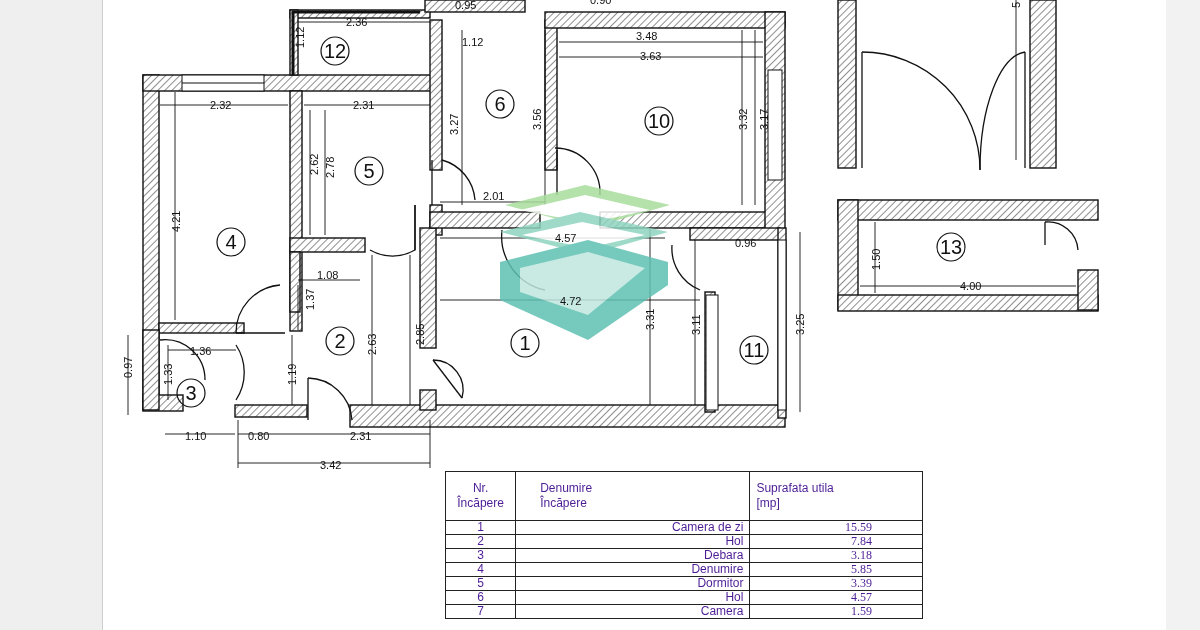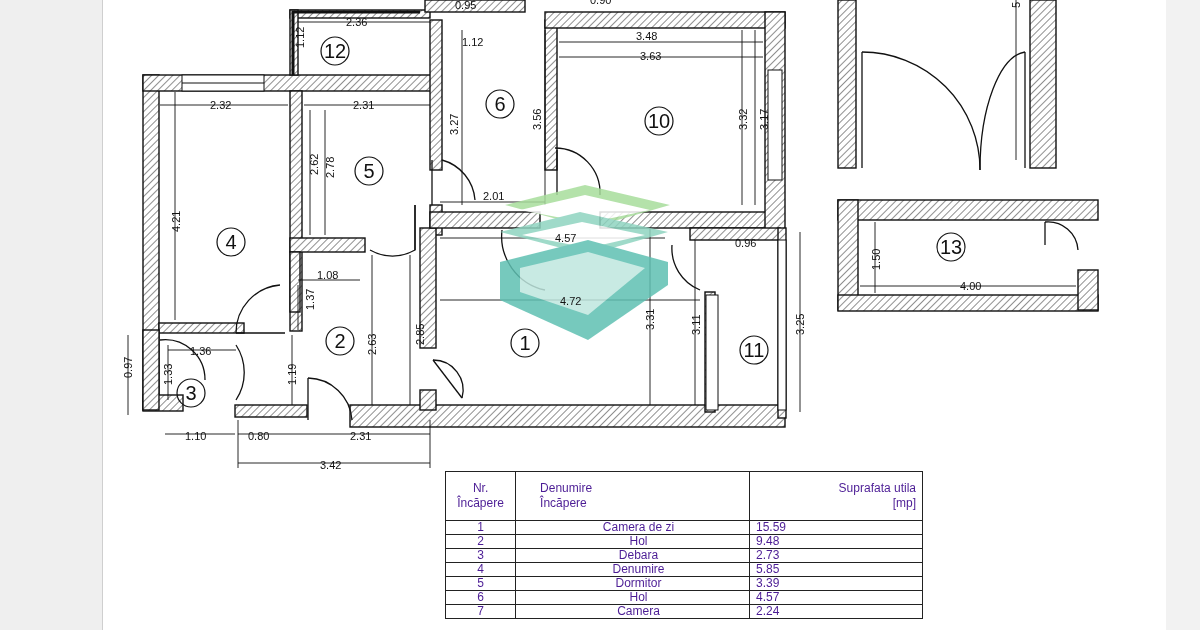--- a/index.html
+++ b/index.html
@@ -22,24 +22,24 @@
   .legend-table {
     position:absolute; left:445px; top:471px; width:478px;
     border-collapse:collapse; font-size:12px; color:#4c1d95;
   }
   .legend-table td, .legend-table th {
     border:1px solid #222; padding:0 6px; font-weight:normal;
   }
   .legend-table thead th { height:48px; vertical-align:middle; line-height:15px; }
   .legend-table tbody td { height:13px; line-height:13px; font-size:12px; }
   .c1 { width:60px; text-align:center; }
-  .c2 { width:245px; text-align:center; }
-  .c3 { width:140px; text-align:right; }
+  .c2 { width:245px; text-align:right; }
+  .c3 { width:140px; text-align:left; }
   .legend-table tbody td.c2 { padding-left:18px; }
-  .legend-table tbody td.c3 { text-align:left; padding-right:50px; }
+  .legend-table tbody td.c3 { text-align:right; padding-right:50px;font-family:Liberation Serif, serif; }
   .legend-table thead th.c2 { text-align:left; padding-left:24px; }
 </style>
 </head>
 <body>
 
 <div class="edge-shadow"></div>
 <div class="sheet"></div>
 <div class="edge-shadow-r"></div>
 
 <svg class="plan" width="1200" height="630" viewBox="0 0 1200 630">
@@ -277,41 +277,41 @@
   </thead>
   <tbody>
     <tr>
       <td class="c1">1</td>
       <td class="c2">Camera de zi</td>
       <td class="c3">15.59</td>
     </tr>
     <tr>
       <td class="c1">2</td>
       <td class="c2">Hol</td>
-      <td class="c3">9.48</td>
+      <td class="c3">7.84</td>
     </tr>
     <tr>
       <td class="c1">3</td>
       <td class="c2">Debara</td>
-      <td class="c3">2.73</td>
+      <td class="c3">3.18</td>
     </tr>
     <tr>
       <td class="c1">4</td>
       <td class="c2">Denumire</td>
       <td class="c3">5.85</td>
     </tr>
     <tr>
       <td class="c1">5</td>
       <td class="c2">Dormitor</td>
       <td class="c3">3.39</td>
     </tr>
     <tr>
       <td class="c1">6</td>
       <td class="c2">Hol</td>
       <td class="c3">4.57</td>
     </tr>
     <tr>
       <td class="c1">7</td>
       <td class="c2">Camera</td>
-      <td class="c3">2.24</td>
+      <td class="c3">1.59</td>
     </tr>
   </tbody>
 </table>
 
 </body></html>

